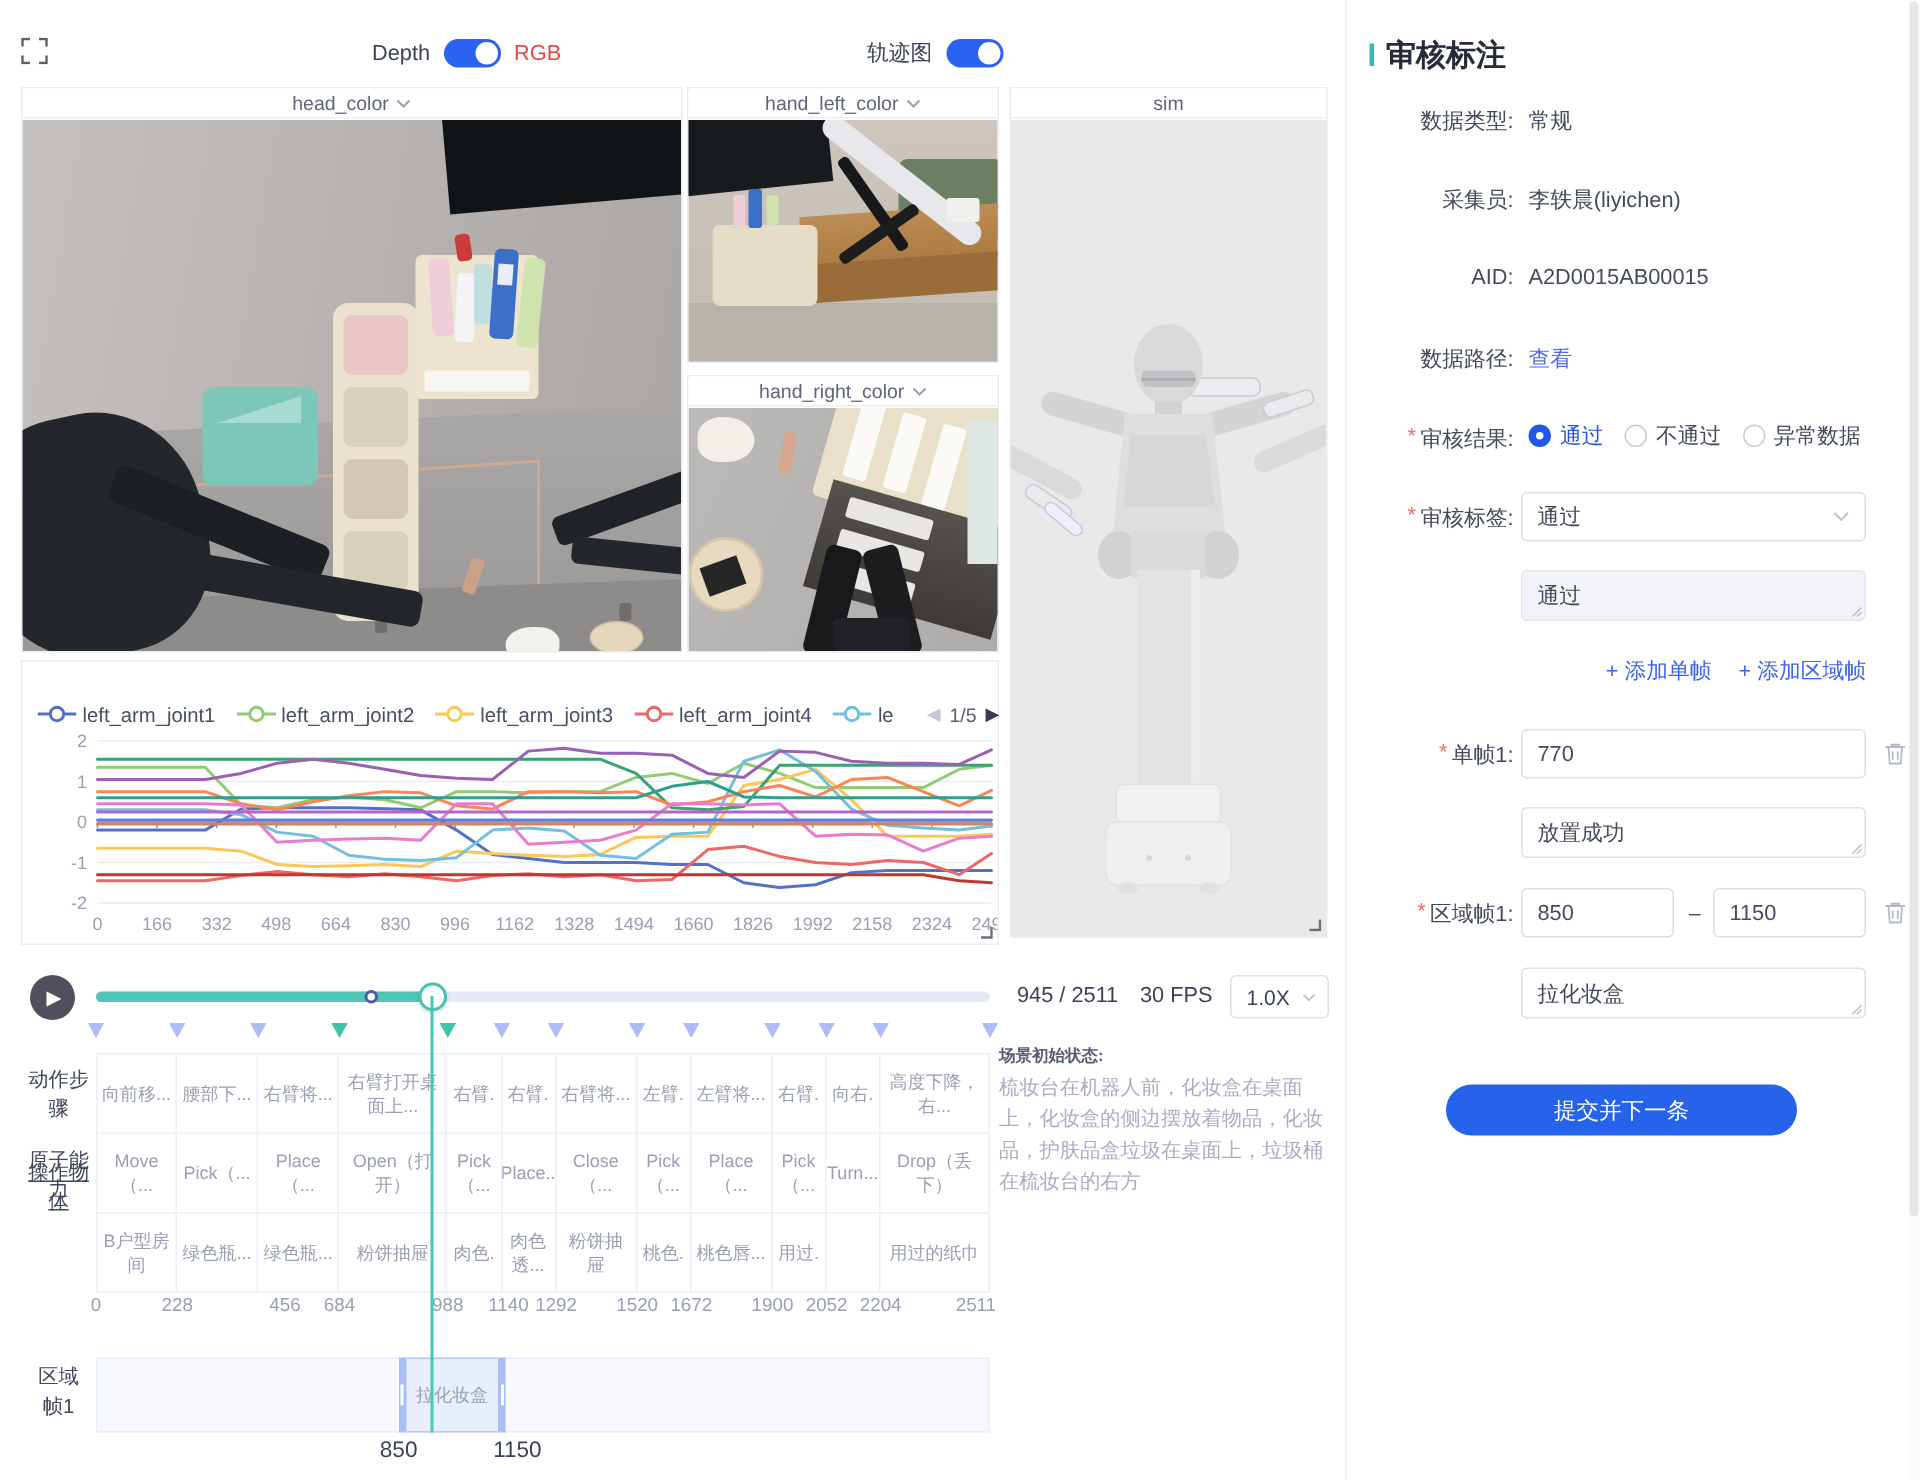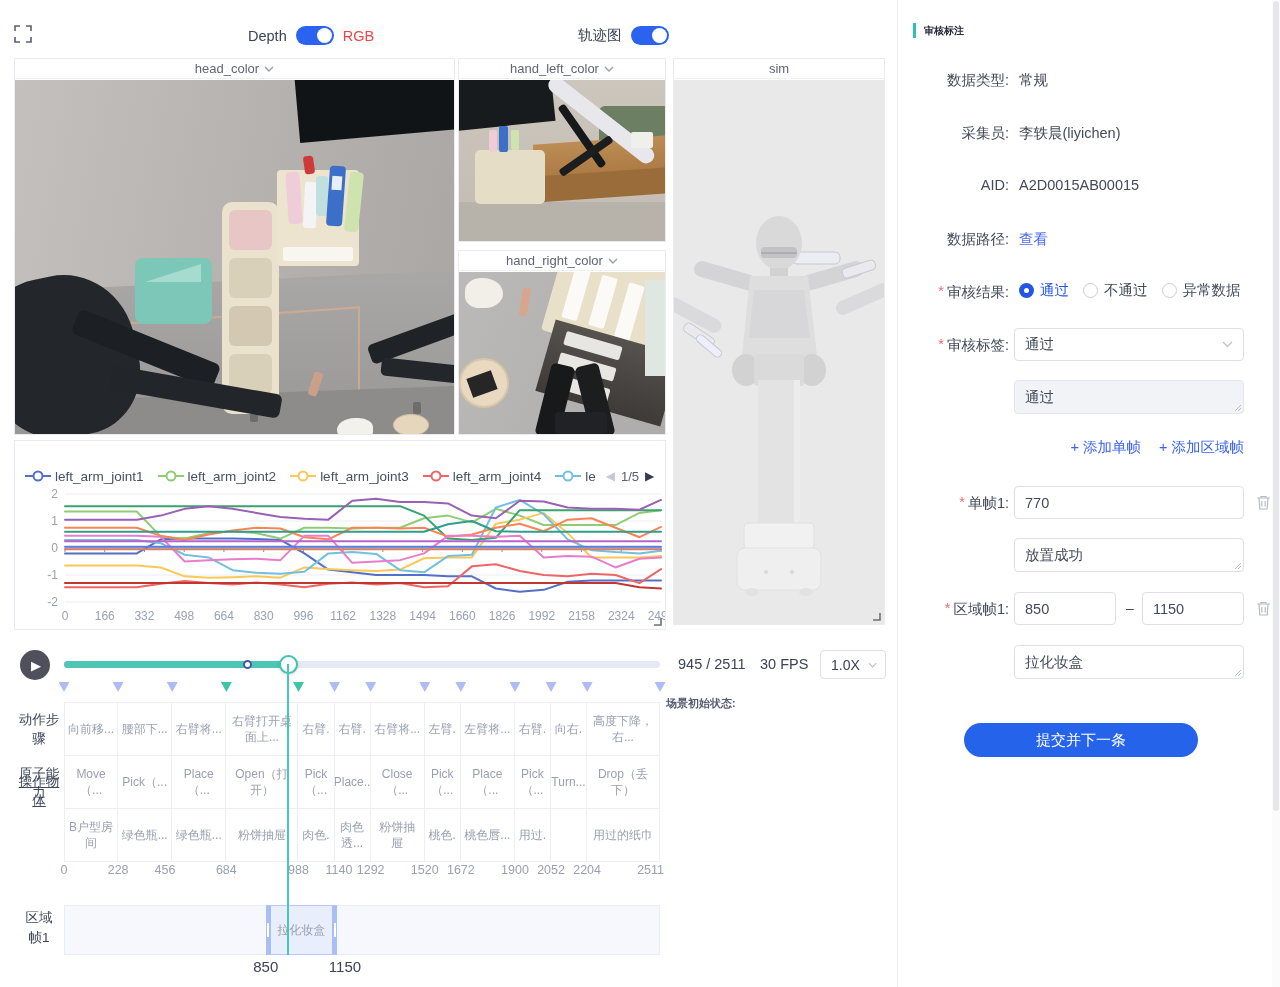--- a/index.html
+++ b/index.html
@@ -93,21 +93,21 @@
   .hr-drawers i.d1 { top:8px; } .hr-drawers i.d2 { top:30px; } .hr-drawers i.d3 { top:52px; }
   .hr-claw1 { left:84px; top:92px; width:24px; height:74px; background:#17191b; border-radius:5px; transform:rotate(14deg); }
   .hr-claw2 { left:124px; top:92px; width:24px; height:74px; background:#1b1d1f; border-radius:5px; transform:rotate(-14deg); }
   .hr-clawb { left:96px; top:140px; width:52px; height:22px; background:#202225; border-radius:4px; }
   .hr-compact { left:0px; top:86px; width:50px; height:50px; background:#e8d9c0; border-radius:50%; border:2px solid #d6c6aa; }
   .hr-compact i { position:absolute; left:8px; top:14px; width:26px; height:20px; background:#262626; transform:rotate(-20deg); }
   .hr-tubes { left:186px; top:8px; width:22px; height:96px; background:#dfe7e2; }
 
   
   .action-panel { left:14px; top:440px; width:652px; height:190px; }
-  .legend { position:absolute; left:10px; top:24px; right:17px; height:22px; display:flex; align-items:center; gap:10px; }
+  .legend { position:absolute; left:10px; top:24px; right:17px; height:22px; display:flex; align-items:center; gap:22px; }
   .leg-item { display:flex; align-items:center; gap:4px; font-size:13.5px; color:#465062; cursor:pointer; }
   .leg-pager { margin-left:auto; display:flex; align-items:center; gap:6px; font-size:13px; color:#5a6070; }
   .pg-prev { color:#c5c9d4; font-size:12px; cursor:pointer; }
   .pg-next { color:#353c4e; font-size:12px; cursor:pointer; }
   #chart-svg { position:absolute; left:0; top:48px; }
   .rsz { position:absolute; right:3px; bottom:3px; }
 
   
   .play-btn { position:absolute; left:20px; top:650px; width:30px; height:30px; border-radius:50%;
               background:#50505c; display:flex; align-items:center; justify-content:center; cursor:pointer; }
@@ -150,21 +150,21 @@
                 font-size:12px; color:#9aa0b2; cursor:grab; }
   .region-seg::before, .region-seg::after { content:""; position:absolute; top:17px; width:2px; height:14px; background:#fff; }
   .region-seg::before { left:-4px; } .region-seg::after { right:-4px; }
   .range-num { position:absolute; top:958px; transform:translateX(-50%); font-size:15px; color:#3c4257; }
 
   
   .review { position:absolute; left:897px; top:0; width:375px; height:987px; background:#fff; border-left:1px solid #f0f0f3; }
   .review-clip { position:absolute; inset:0; height:812px; overflow:hidden; }
   .rv-title { position:absolute; left:15px; top:23px; display:flex; align-items:center; gap:8px; }
   .rv-title i { width:3px; height:15px; background:#2cc1b2; }
-  .rv-title span { font-size:10px; font-weight:bold; color:#262b38; }
+  .rv-title span { font-size:20px; font-weight:bold; color:#262b38; }
   .rrow { position:absolute; left:0; width:100%; }
   .rlabel { position:absolute; left:0; width:111px; display:flex; justify-content:flex-end; gap:3px;
             font-size:14.5px; color:#434a5a; }
   .star { color:#f56c6c; }
   .rvalue { position:absolute; left:121px; font-size:14.5px; color:#434a5a; }
   .link { color:#4e6bf0; cursor:pointer; }
   .radios { position:absolute; left:121px; top:-2px; display:flex; align-items:center; gap:14px; }
   .radio-opt { display:flex; align-items:center; gap:6px; font-size:14.5px; color:#434a5a; cursor:pointer; }
   .radio { width:15px; height:15px; border-radius:50%; border:1px solid #c9ccd6; background:#fff; position:relative; }
   .radio.sel { border:none; background:#2456e6; }
@@ -495,20 +495,21 @@
       <div class="marker" style="left: 455.359px;"></div>
       <div class="marker" style="left: 509.476px;"></div>
       <div class="marker" style="left: 545.554px;"></div>
       <div class="marker" style="left: 581.632px;"></div>
       <div class="marker" style="left: 654.5px;"></div>
     </div>
   <div class="playhead" id="playhead" style="left: 287.301px; top: 664px; height: 291px;"></div>
 
   <div class="scene-note">
     <h4>场景初始状态:</h4>
+    <p>梳妆台在机器人前，化妆盒在桌面上，化妆盒的侧边摆放着物品，化妆品，护肤品盒垃圾在桌面上，垃圾桶在梳妆台的右方</p>
   </div>
 
   <div class="row-labels" style="top:710px;">动作步骤</div>
   <div class="row-labels" style="top:764px;">原子能力</div>
   <div class="row-labels" style="top:772px;text-decoration:underline;">操作物体</div>
   <div id="steps-cols">
       <div class="trow">
         <div class="tcell" style="width: 9.08005%;">向前移...</div>
         <div class="tcell" style="width: 9.08005%;">腰部下...</div>
         <div class="tcell" style="width: 9.08005%;">右臂将...</div>
@@ -547,21 +548,21 @@
         <div class="tcell" style="width: 6.05337%;">桃色.</div>
         <div class="tcell" style="width: 9.08005%;">桃色唇...</div>
         <div class="tcell" style="width: 6.05337%;">用过.</div>
         <div class="tcell" style="width: 6.05337%;"></div>
         <div class="tcell" style="width: 12.2262%;">用过的纸巾</div>
       </div>
     </div>
   <div id="axis-labels">
       <span style="left: 64px;">0</span>
       <span style="left: 118.117px;">228</span>
-      <span style="left: 165px;">456</span>
+      <span style="left: 190px;">456</span>
       <span style="left: 226.351px;">684</span>
       <span style="left: 298.507px;">988</span>
       <span style="left: 339px;">1140</span>
       <span style="left: 370.663px;">1292</span>
       <span style="left: 424.781px;">1520</span>
       <span style="left: 460.859px;">1672</span>
       <span style="left: 514.976px;">1900</span>
       <span style="left: 551.054px;">2052</span>
       <span style="left: 587.132px;">2204</span>
       <span style="left: 660px; transform: translateX(-85%);">2511</span>

